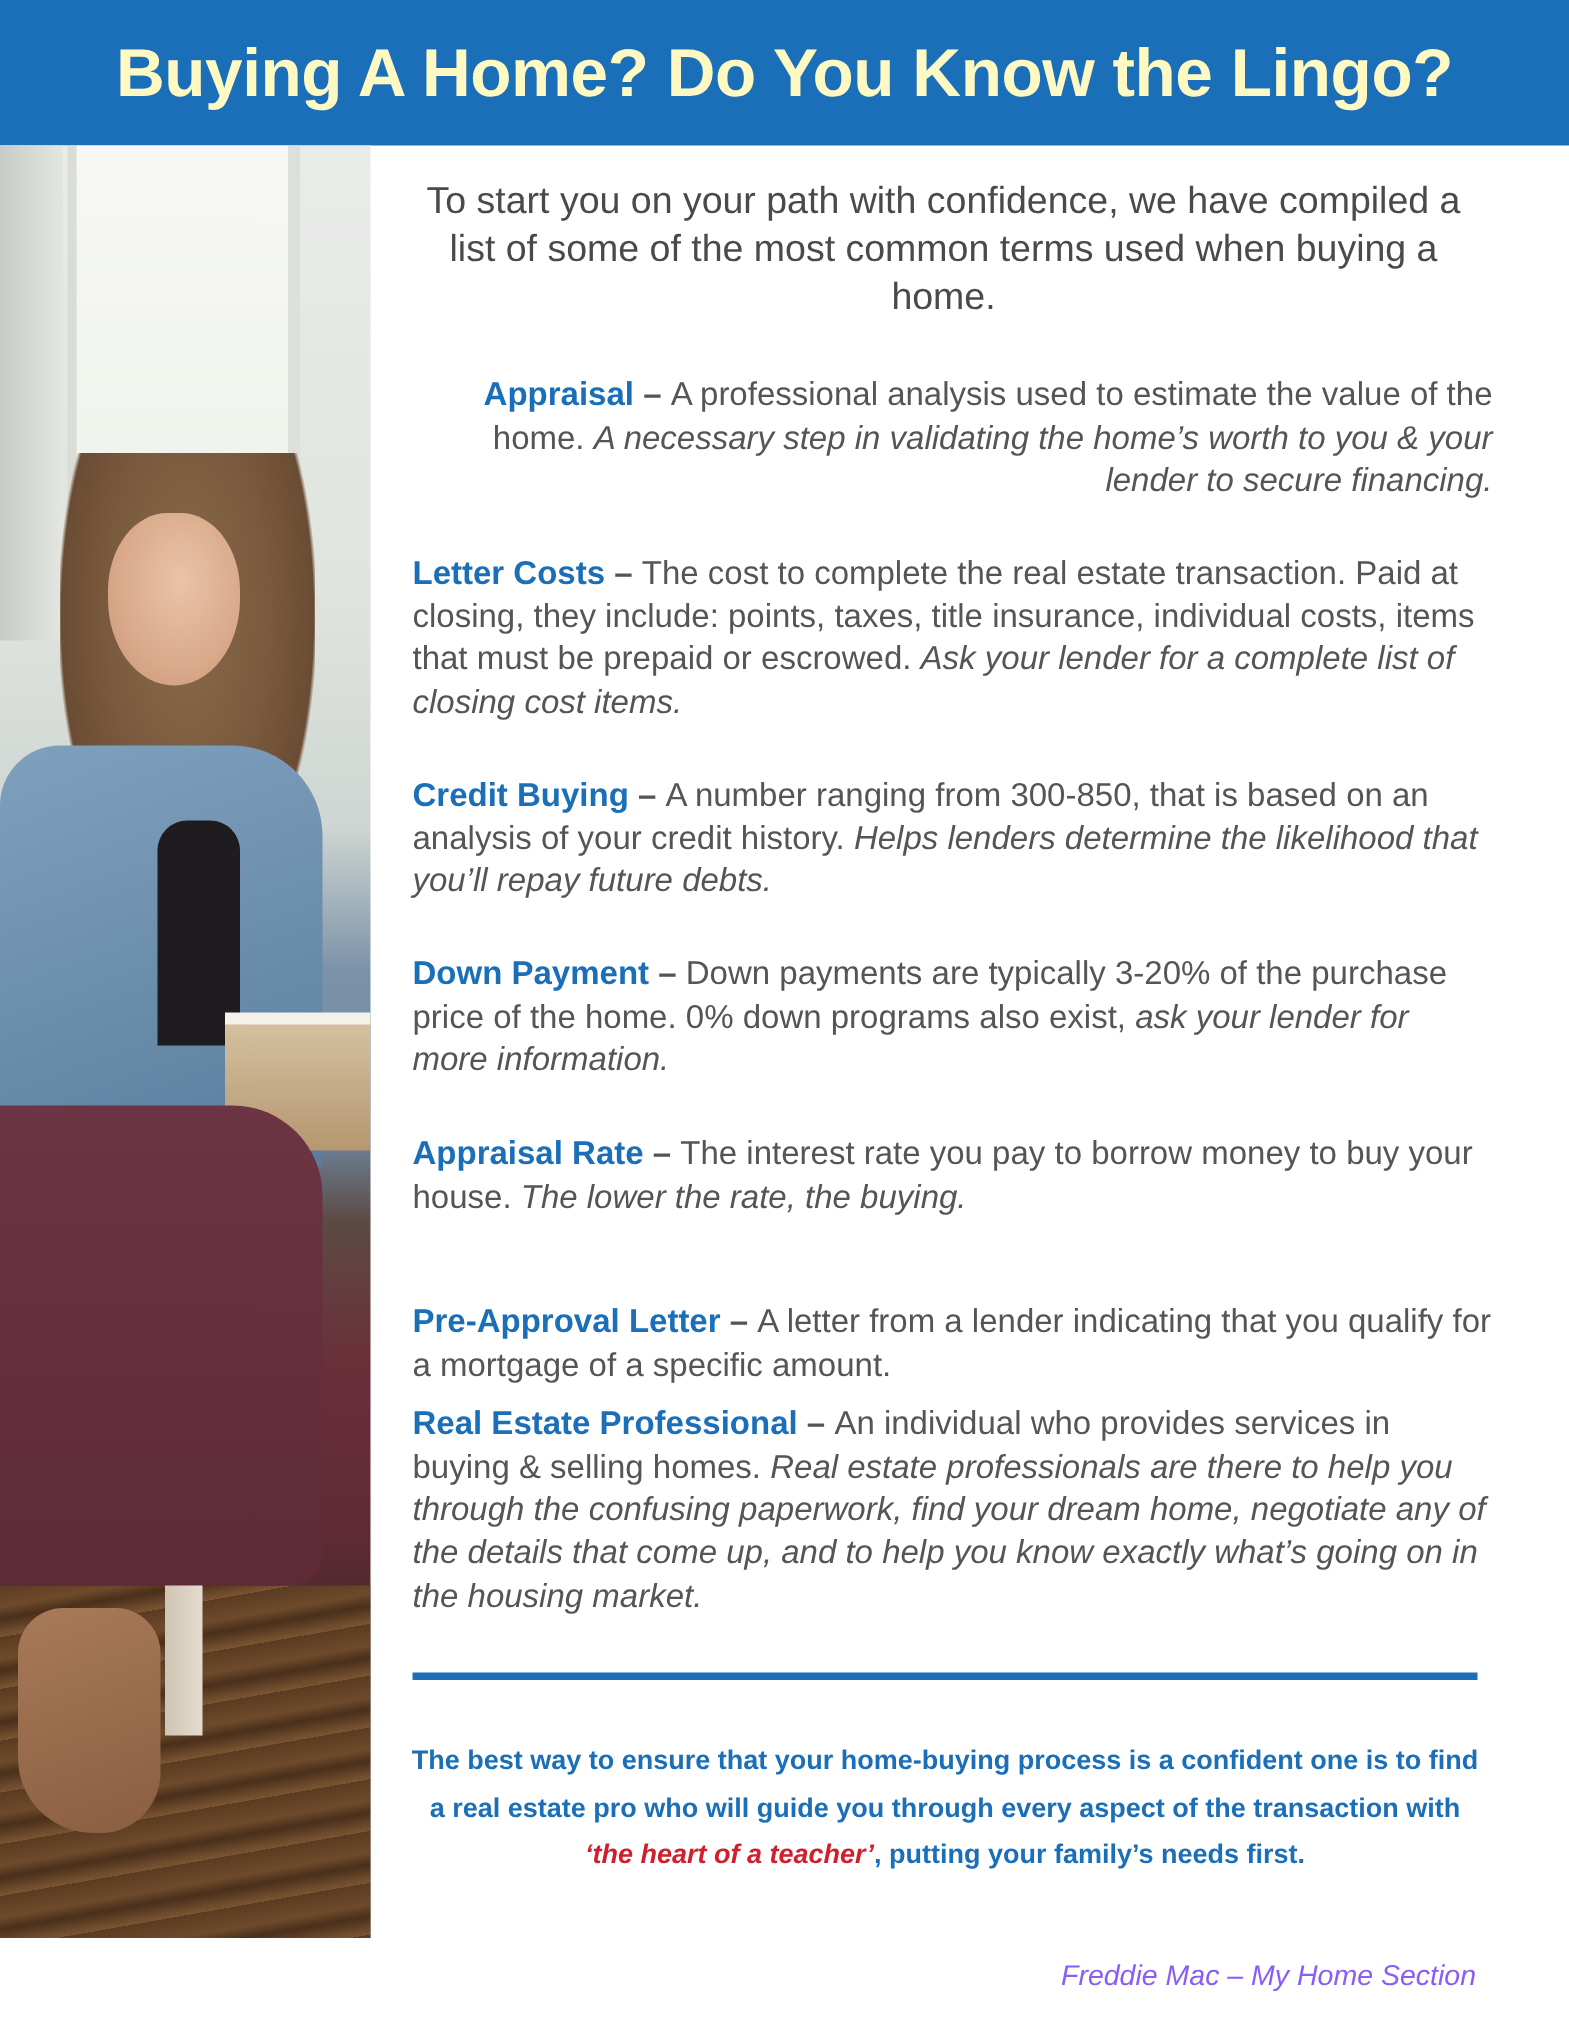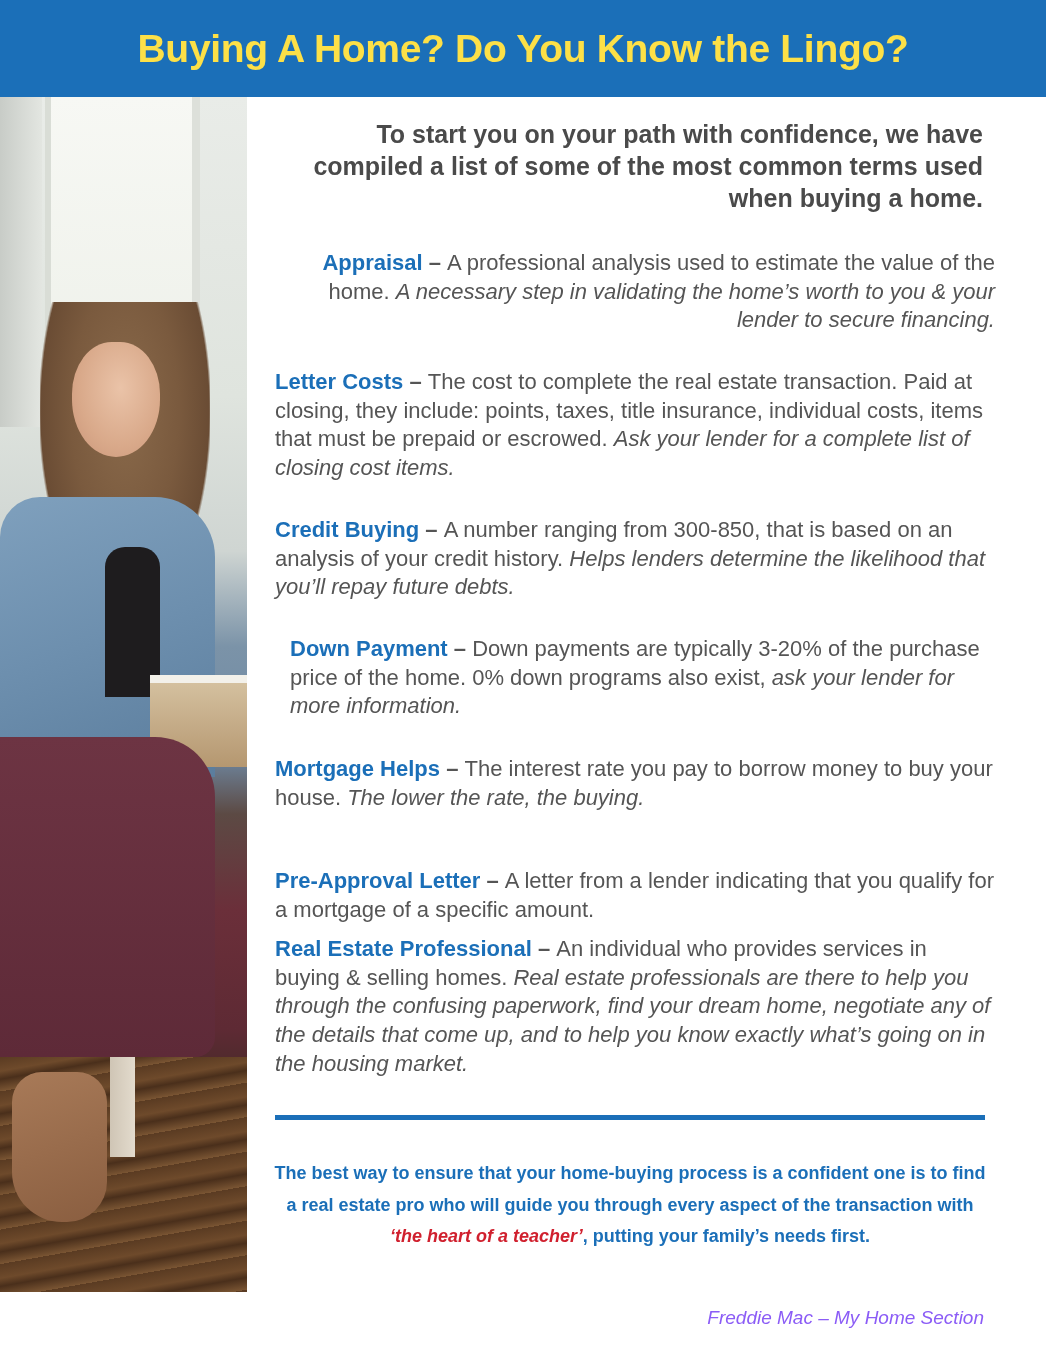--- a/index.html
+++ b/index.html
@@ -5,21 +5,21 @@
   * { box-sizing: border-box; margin: 0; padding: 0; }
   html, body { width: 1046px; height: 1354px; background: #ffffff; overflow: hidden; }
   body { position: relative; font-family: "Liberation Sans", "DejaVu Sans", sans-serif; }
 
   .header {
     position: absolute; left: 0; top: 0; width: 1046px; height: 97px;
     background: #1b6fb8;
     display: flex; align-items: center; justify-content: center;
   }
   .header h1 {
-    color: #fde047; font-size: 39px; font-weight: bold; letter-spacing: -0.3px;
+    color: #fef9c3; font-size: 45px; font-weight: bold; letter-spacing: -0.3px;
     font-family: "Liberation Sans", sans-serif;
   }
 
   .photo {
     position: absolute; left: 0; top: 97px; width: 247px; height: 1195px;
     overflow: hidden;
     background: linear-gradient(180deg, #e9ece8 0%, #dfe4de 25%, #cfd5d2 38%, #7b93a8 46%, #6f89a3 55%, #5c4a44 60%, #6b2f3a 68%, #5e2a34 78%, #3a2a22 85%, #5a3a22 92%, #3c2616 100%);
   }
   .photo .window {
     position: absolute; left: 45px; top: 0; width: 155px; height: 470px;
@@ -69,22 +69,22 @@
     background: repeating-linear-gradient(170deg, #5a3b22 0px, #6e4a2b 14px, #4a2f1b 22px, #7a5533 34px);
   }
   .photo .boot {
     position: absolute; left: 12px; top: 975px; width: 95px; height: 150px;
     background: linear-gradient(160deg, #a87a58, #8a5e40);
     border-radius: 30px 30px 40px 50px;
   }
 
   .intro {
     position: absolute; left: 275px; top: 118px; width: 708px;
-    text-align: right; color: #4a4a4a;
-    font-size: 25px; line-height: 32px; font-weight: bold;
+    text-align: center; color: #4a4a4a;
+    font-size: 25px; line-height: 32px; font-weight: normal;
   }
 
   .terms { position: absolute; left: 275px; top: 249px; width: 720px; }
   .term {
     position: absolute; left: 0; width: 720px;
     font-size: 22px; line-height: 28.7px; color: #555555;
   }
   .term .name { color: #1b6fb8; font-weight: bold; }
   .term .dash { color: #555555; font-weight: bold; }
   .term .note { font-style: italic; }
@@ -133,25 +133,25 @@
 <section class="terms">
   <p class="term" style="top:0px;text-align:right;">
     <span class="name">Appraisal</span><span class="dash"> – </span><span>A professional analysis used to estimate the value of the home. </span><span class="note">A necessary step in validating the home’s worth to you &amp; your lender to secure financing.</span>
   </p>
   <p class="term" style="top:119px;">
     <span class="name">Letter Costs</span><span class="dash"> – </span><span>The cost to complete the real estate transaction. Paid at closing, they include: points, taxes, title insurance, individual costs, items that must be prepaid or escrowed. </span><span class="note">Ask your lender for a complete list of closing cost items.</span>
   </p>
   <p class="term" style="top:267px;">
     <span class="name">Credit Buying</span><span class="dash"> – </span><span>A number ranging from 300-850, that is based on an analysis of your credit history. </span><span class="note">Helps lenders determine the likelihood that you’ll repay future debts.</span>
   </p>
-  <p class="term" style="top:386px;margin-left:15px;">
+  <p class="term" style="top:386px;">
     <span class="name">Down Payment</span><span class="dash"> – </span><span>Down payments are typically 3-20% of the purchase price of the home. 0% down programs also exist, </span><span class="note">ask your lender for more information.</span>
   </p>
   <p class="term" style="top:506px;">
-    <span class="name">Mortgage Helps</span><span class="dash"> – </span><span>The interest rate you pay to borrow money to buy your house. </span><span class="note">The lower the rate, the buying.</span>
+    <span class="name">Appraisal Rate</span><span class="dash"> – </span><span>The interest rate you pay to borrow money to buy your house. </span><span class="note">The lower the rate, the buying.</span>
   </p>
   <p class="term" style="top:596px;margin-top:22px;">
     <span class="name">Pre-Approval Letter</span><span class="dash"> – </span><span>A letter from a lender indicating that you qualify for a mortgage of a specific amount.</span><span class="note"></span>
   </p>
   <p class="term" style="top:686px;">
     <span class="name">Real Estate Professional</span><span class="dash"> – </span><span>An individual who provides services in buying &amp; selling homes. </span><span class="note">Real estate professionals are there to help you through the confusing paperwork, find your dream home, negotiate any of the details that come up, and to help you know exactly what’s going on in the housing market.</span>
   </p>
 </section>
 
 <div class="divider"></div>

